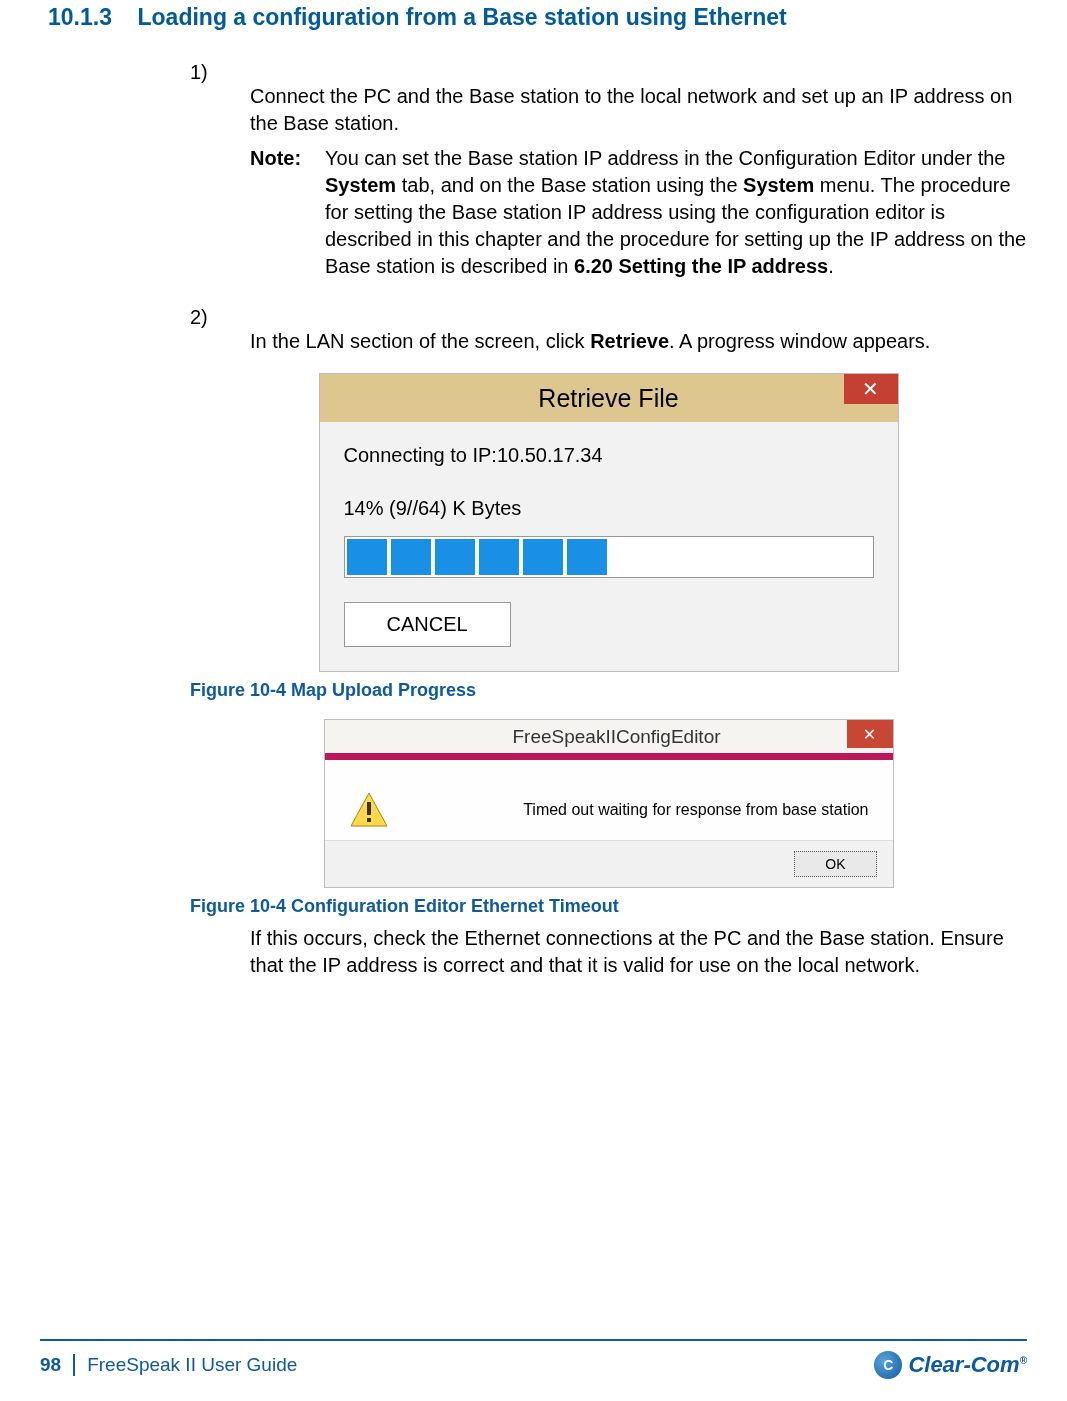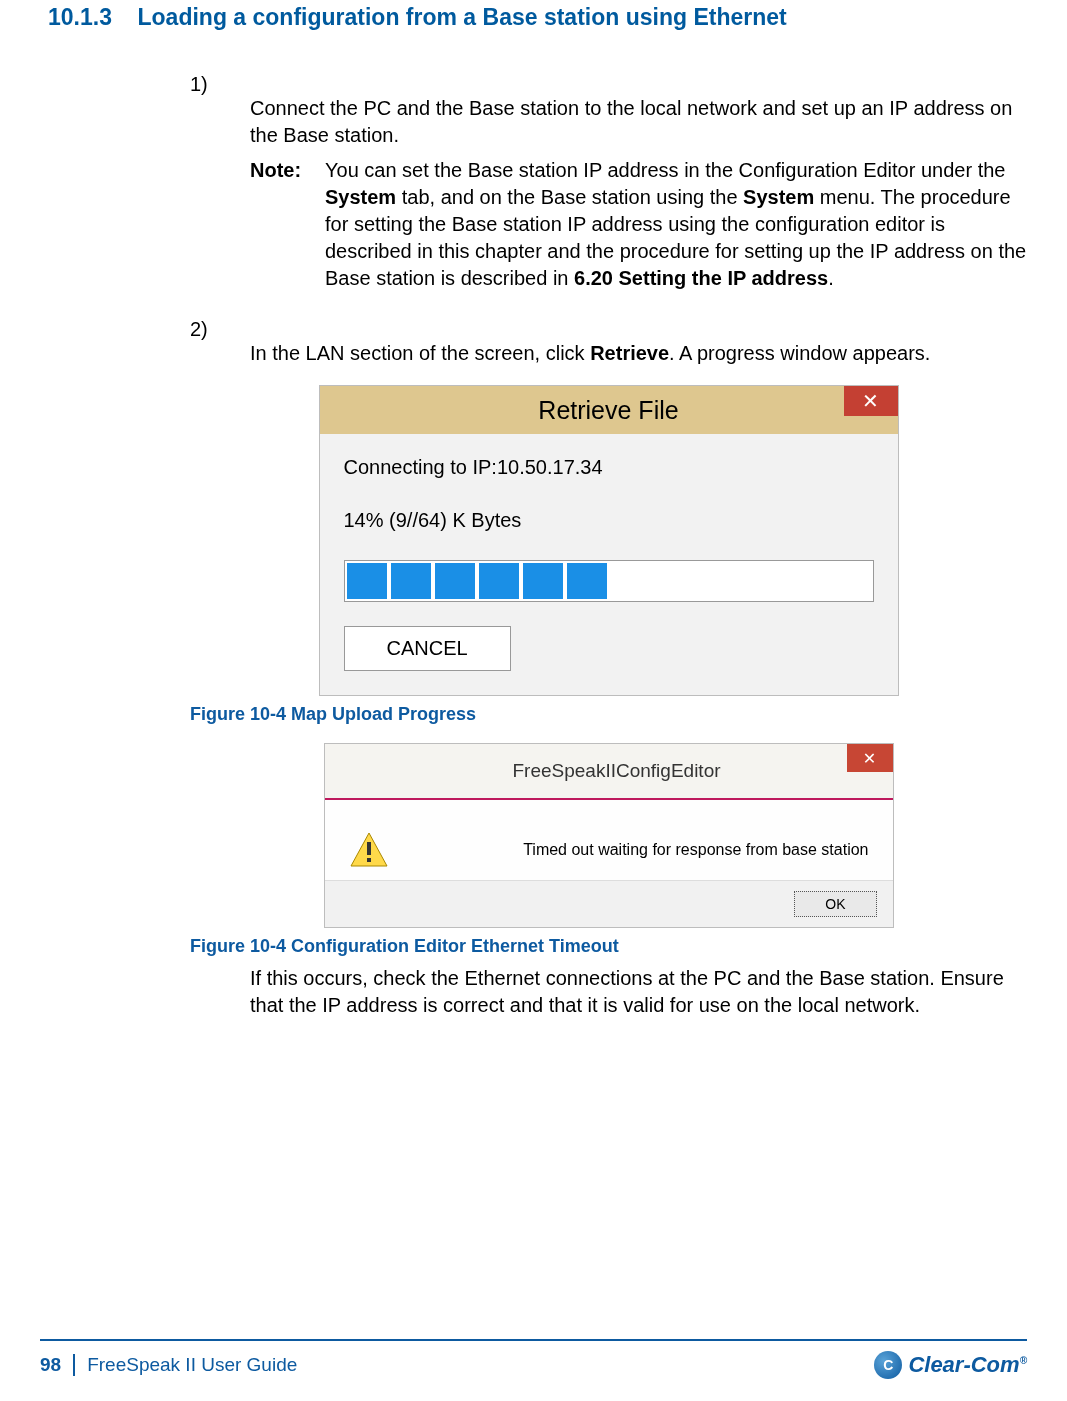--- a/index.html
+++ b/index.html
@@ -10,21 +10,21 @@
     width: 1067px;
     height: 1401px;
     position: relative;
     padding: 0 30px;
   }
   .heading {
     font-size: 23px;
     font-weight: bold;
     color: #005a9e;
     margin-top: 4px;
-    margin-bottom: 40px;
+    margin-bottom: 28px;
     margin-left: 18px;
   }
   .content {
     margin-left: 160px;
     margin-right: 10px;
   }
   .list-item {
     display: flex;
     margin-bottom: 8px;
     font-size: 20px;
@@ -81,21 +81,21 @@
   .dialog1-body {
     padding: 22px 24px 24px;
   }
   .connecting-text {
     font-size: 20px;
     margin-bottom: 30px;
     font-family: "Segoe UI", Arial, sans-serif;
   }
   .progress-text {
     font-size: 20px;
-    margin-bottom: 28px;
+    margin-bottom: 16px;
     font-family: "Segoe UI", Arial, sans-serif;
   }
   .progress-bar-outer {
     height: 42px;
     border: 1px solid #999;
     background: #fff;
     margin-bottom: 24px;
     display: flex;
     gap: 4px;
     padding: 2px;
@@ -128,23 +128,23 @@
   .dialog2 {
     width: 570px;
     margin: 18px auto 8px;
     border: 1px solid #bdbdbd;
     background: #fff;
   }
   .dialog2-title {
     background: #f5f4f0;
     display: flex;
     align-items: center;
-    height: 56px;
+    height: 40px;
     position: relative;
-    border-bottom: 2px solid #be185d;
+    border-bottom: 7px solid #be185d;
     padding-left: 16px;
   }
   .dialog2-title-text {
     flex: 1;
     text-align: center;
     font-size: 19px;
     color: #333;
     font-family: "Segoe UI", Arial, sans-serif;
   }
   .close-btn2 {

